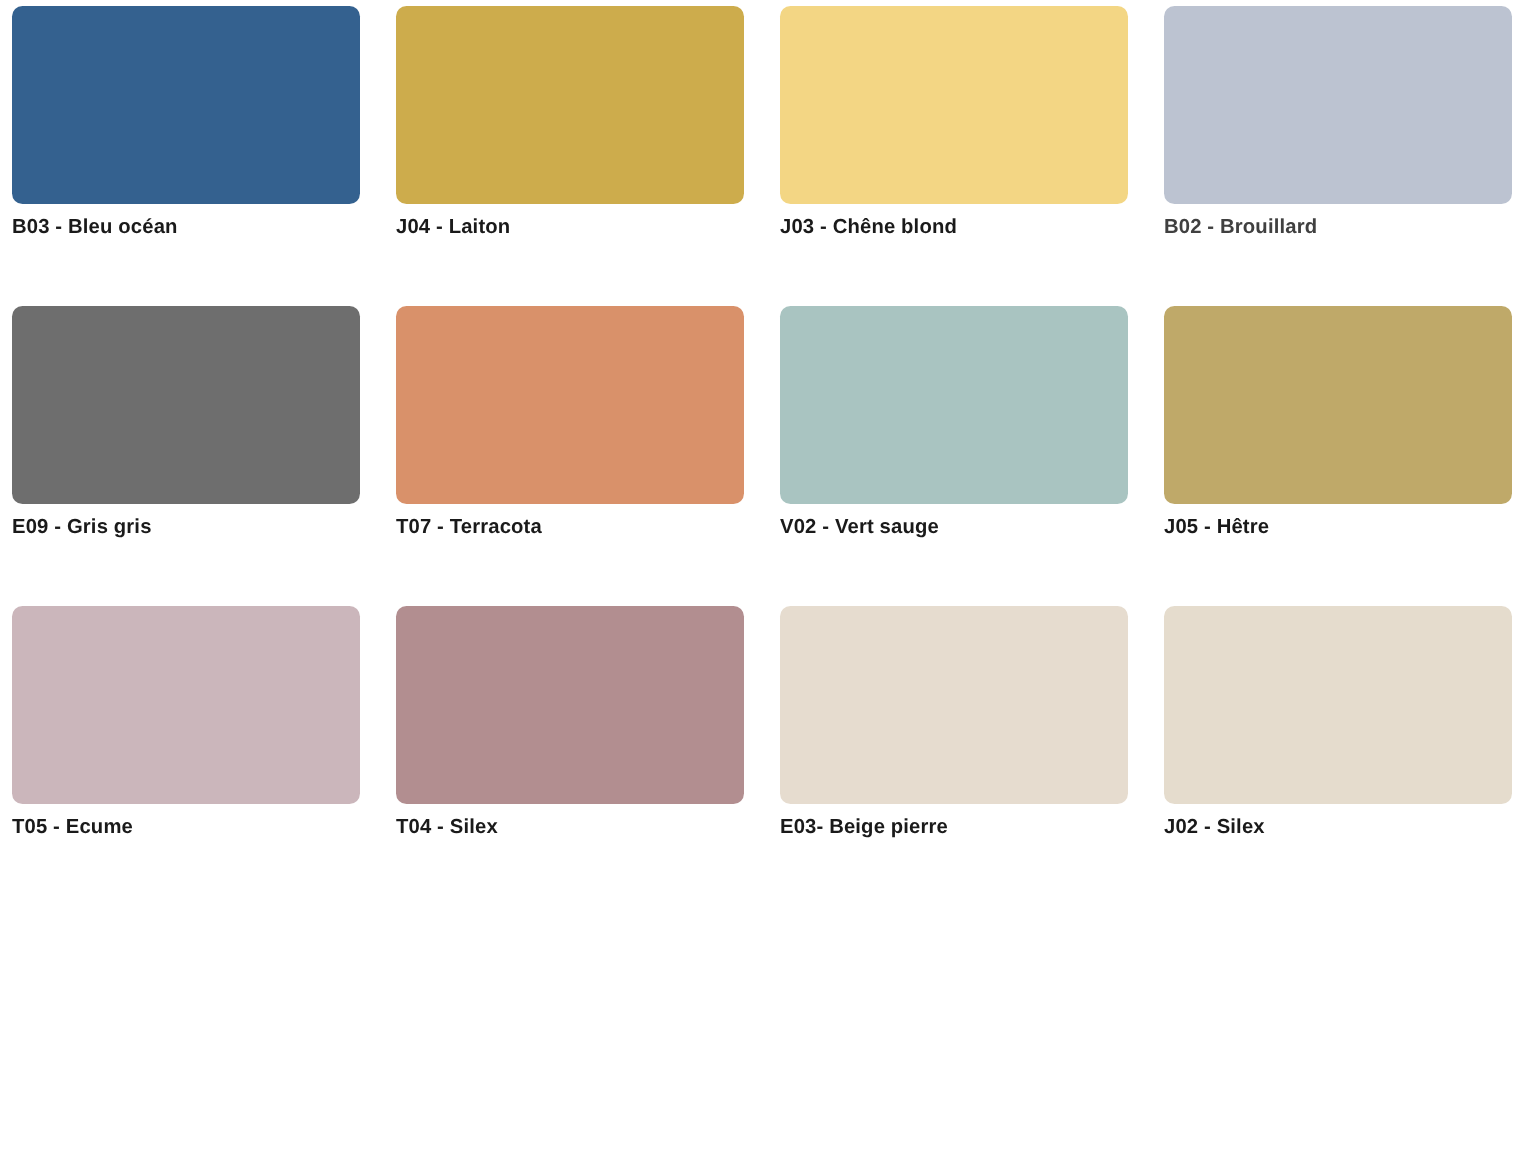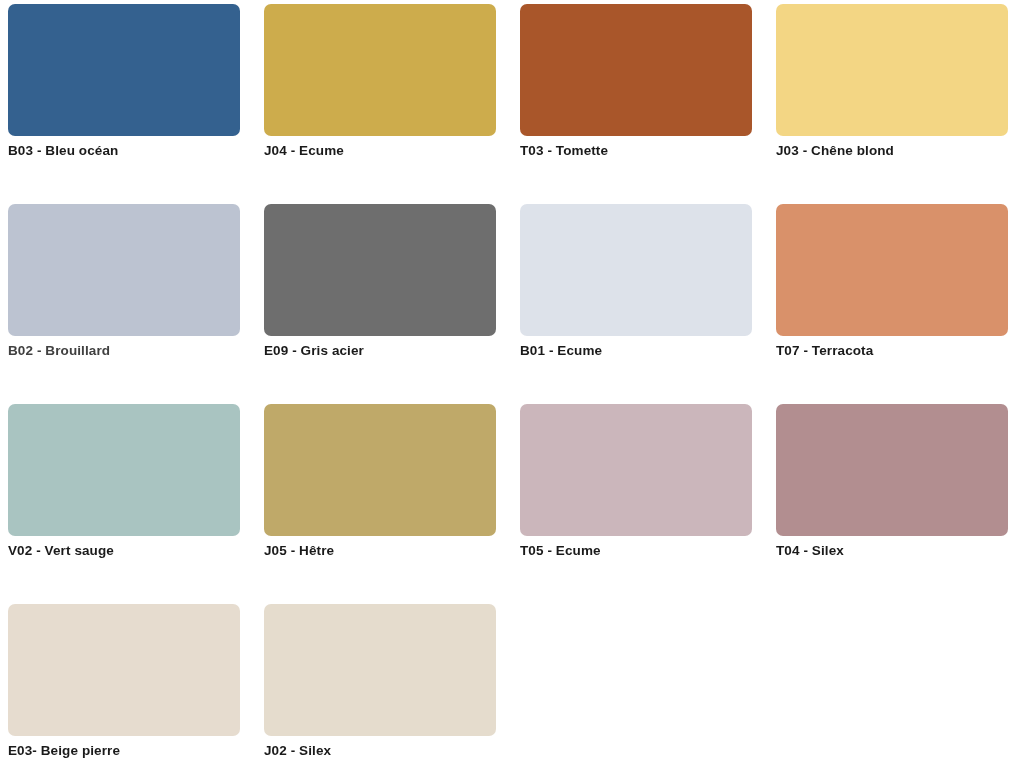--- a/index.html
+++ b/index.html
@@ -64,41 +64,33 @@
 </head>
 <body>
 
 <div id="swatch-grid">
     <div class="swatch-cell">
       <div class="swatch-chip" style="background-color: rgb(52, 97, 143);"></div>
       <div class="swatch-label">B03 - Bleu océan</div>
     </div>
     <div class="swatch-cell">
       <div class="swatch-chip" style="background-color: rgb(205, 172, 76);"></div>
-      <div class="swatch-label">J04 - Ecume</div>
-    </div>
-    <div class="swatch-cell">
-      <div class="swatch-chip" style="background-color: rgb(169, 86, 42);"></div>
-      <div class="swatch-label">T03 - Tomette</div>
+      <div class="swatch-label">J04 - Laiton</div>
     </div>
     <div class="swatch-cell">
       <div class="swatch-chip" style="background-color: rgb(243, 214, 132);"></div>
       <div class="swatch-label">J03 - Chêne blond</div>
     </div>
     <div class="swatch-cell">
       <div class="swatch-chip" style="background-color: rgb(188, 195, 209);"></div>
       <div class="swatch-label is-selected">B02 - Brouillard</div>
     </div>
     <div class="swatch-cell">
       <div class="swatch-chip" style="background-color: rgb(110, 110, 110);"></div>
-      <div class="swatch-label">E09 - Gris acier</div>
-    </div>
-    <div class="swatch-cell">
-      <div class="swatch-chip" style="background-color: rgb(221, 226, 234);"></div>
-      <div class="swatch-label">B01 - Ecume</div>
+      <div class="swatch-label">E09 - Gris gris</div>
     </div>
     <div class="swatch-cell">
       <div class="swatch-chip" style="background-color: rgb(217, 145, 106);"></div>
       <div class="swatch-label">T07 - Terracota</div>
     </div>
     <div class="swatch-cell">
       <div class="swatch-chip" style="background-color: rgb(169, 196, 193);"></div>
       <div class="swatch-label">V02 - Vert sauge</div>
     </div>
     <div class="swatch-cell">

